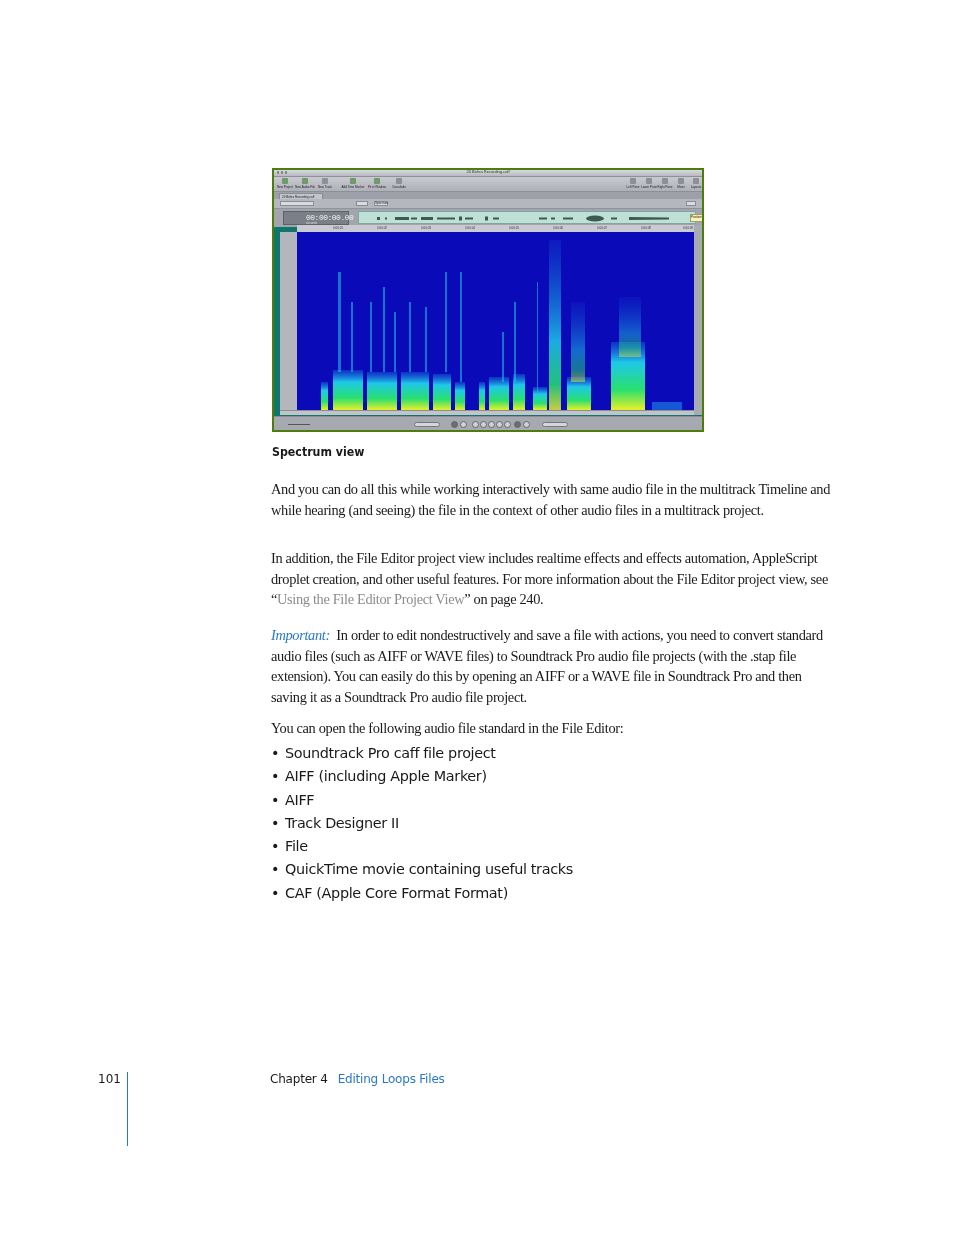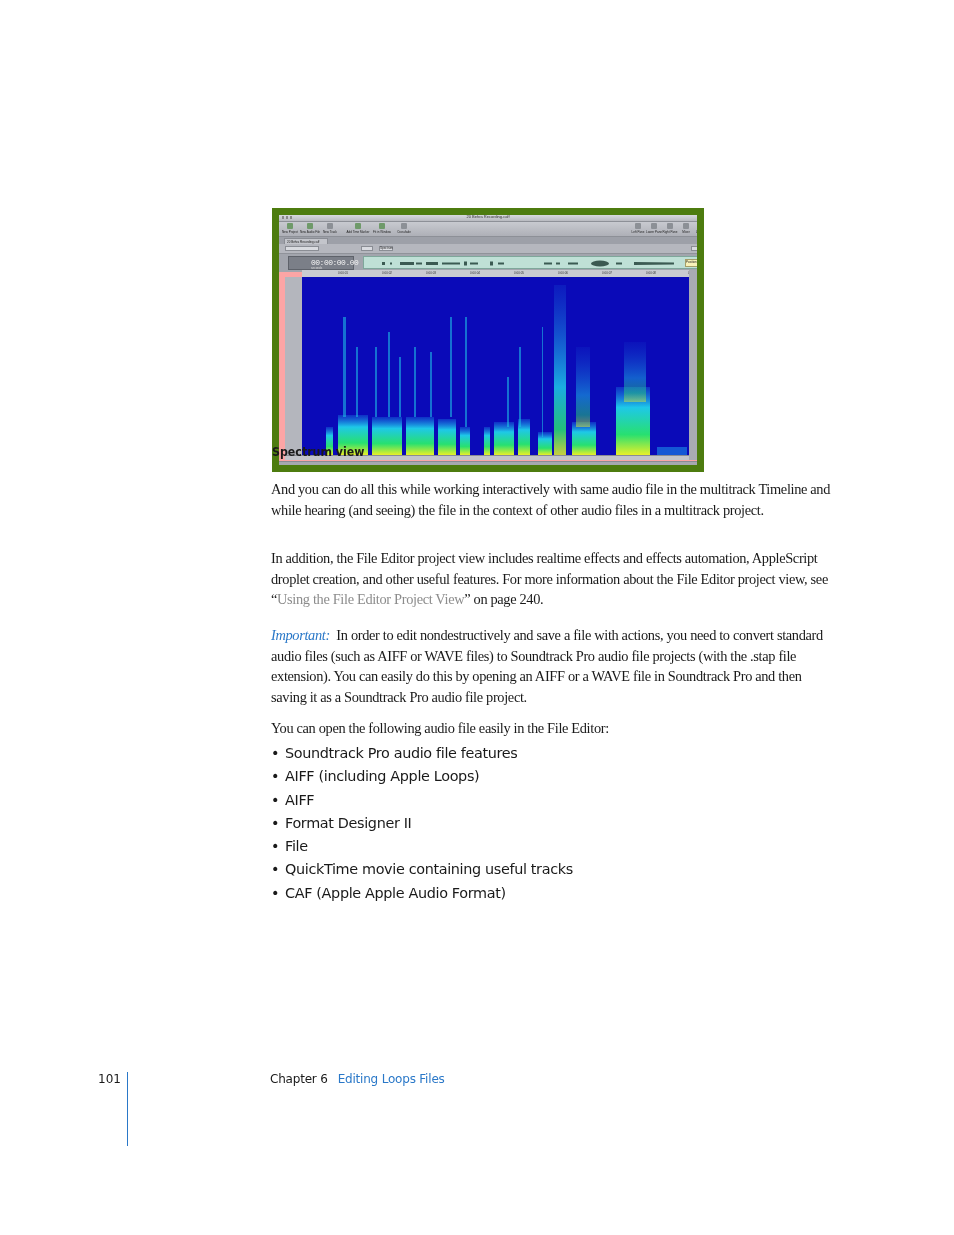--- a/index.html
+++ b/index.html
@@ -1,19 +1,19 @@
 <!DOCTYPE html>
 <html><head>
   <meta charset="utf-8">
   <style>
     html, body { margin: 0; padding: 0; background: #ffffff; }
     body { width: 954px; height: 1235px; position: relative; font-family: "Liberation Sans", sans-serif; color: #1a1a1a; overflow: hidden; }
 
     
-    .figure { position: absolute; left: 272px; top: 168px; width: 432px; height: 264px; background: #fca5a5; border: 7px solid #4d7c0f; box-sizing: border-box; overflow: hidden; margin-top: 40px; }
+    .figure { position: absolute; left: 272px; top: 168px; width: 432px; height: 264px; background: #0f766e; border: 2px solid #4d7c0f; box-sizing: border-box; overflow: hidden; }
     .win-title { height: 6px; background: linear-gradient(#d7d9de, #b8bac0); border-bottom: 1px solid #8d9097; position: relative; }
     .win-title .t { position: absolute; left: 0; right: 0; top: -1px; text-align: center; font-size: 4px; color: #333; }
     .win-title .dots { position: absolute; left: 3px; top: 1px; width: 12px; height: 3px; background: repeating-linear-gradient(90deg,#888 0 2px,transparent 2px 4px); }
     .toolbar { height: 14px; background: linear-gradient(#c8cad0, #aeb0b7); border-bottom: 1px solid #8d9097; position: relative; }
     .tb-btn { position: absolute; top: 1px; width: 18px; height: 12px; display: flex; flex-direction: column; align-items: center; }
     .tb-btn .ic { width: 6px; height: 6px; border-radius: 1px; background: #6f9a6a; }
     .tb-btn .ic.grey { background: #8c9096; }
     .tb-btn .lb { font-size: 3px; color: #222; white-space: nowrap; margin-top: 1px; }
     .tab-row { height: 7px; background: #9da0a8; position: relative; }
     .tab { position: absolute; left: 5px; top: 1px; height: 6px; width: 44px; background: #c3c5cb; border: 1px solid #8a8d94; border-bottom: none; font-size: 3px; color: #222; line-height: 6px; padding-left: 2px; box-sizing: border-box; }
@@ -227,27 +227,27 @@
 </div>
 
 <div class="caption">Spectrum view</div>
 
 <p class="para" style="top:479px;margin:0">And you can do all this while working interactively with same audio file in the multitrack Timeline and while hearing (and seeing) the file in the context of other audio files in a multitrack project.</p>
 
 <p class="para" style="top:548px;margin:0"><span>In addition, the File Editor project view includes realtime effects and effects automation, AppleScript droplet creation, and other useful features. For more information about the File Editor project view, see “</span><span class="link">Using the File Editor Project View</span><span>” on page 240.</span></p>
 
 <p class="para" style="top:625px;margin:0"><span class="important">Important:</span>&nbsp; <span>In order to edit nondestructively and save a file with actions, you need to convert standard audio files (such as AIFF or WAVE files) to Soundtrack Pro audio file projects (with the .stap file extension). You can easily do this by opening an AIFF or a WAVE file in Soundtrack Pro and then saving it as a Soundtrack Pro audio file project.</span></p>
 
-<p class="para" style="top:718px;margin:0">You can open the following audio file easily in the File Editor:</p>
+<p class="para" style="top:718px;margin:0">You can open the following audio file standard in the File Editor:</p>
 
 <ul class="bullets">
-  <li><span class="dot">•</span><span>Soundtrack Pro audio file features</span></li>
-  <li><span class="dot">•</span><span>AIFF (including Apple Loops)</span></li>
+  <li><span class="dot">•</span><span>Soundtrack Pro caff file project</span></li>
+  <li><span class="dot">•</span><span>AIFF (including Apple Marker)</span></li>
   <li><span class="dot">•</span><span>AIFF</span></li>
-  <li><span class="dot">•</span><span>Format Designer II</span></li>
+  <li><span class="dot">•</span><span>Track Designer II</span></li>
   <li><span class="dot">•</span><span>File</span></li>
   <li><span class="dot">•</span><span>QuickTime movie containing useful tracks</span></li>
-  <li><span class="dot">•</span><span>CAF (Apple Apple Audio Format)</span></li>
+  <li><span class="dot">•</span><span>CAF (Apple Core Format Format)</span></li>
 </ul>
 
 <div class="pagenum">101</div>
 <div class="rule"></div>
-<div class="chapter"><span>Chapter 6</span><span class="title">Editing Loops Files</span></div>
+<div class="chapter"><span>Chapter 4</span><span class="title">Editing Loops Files</span></div>
 
 </body></html>

